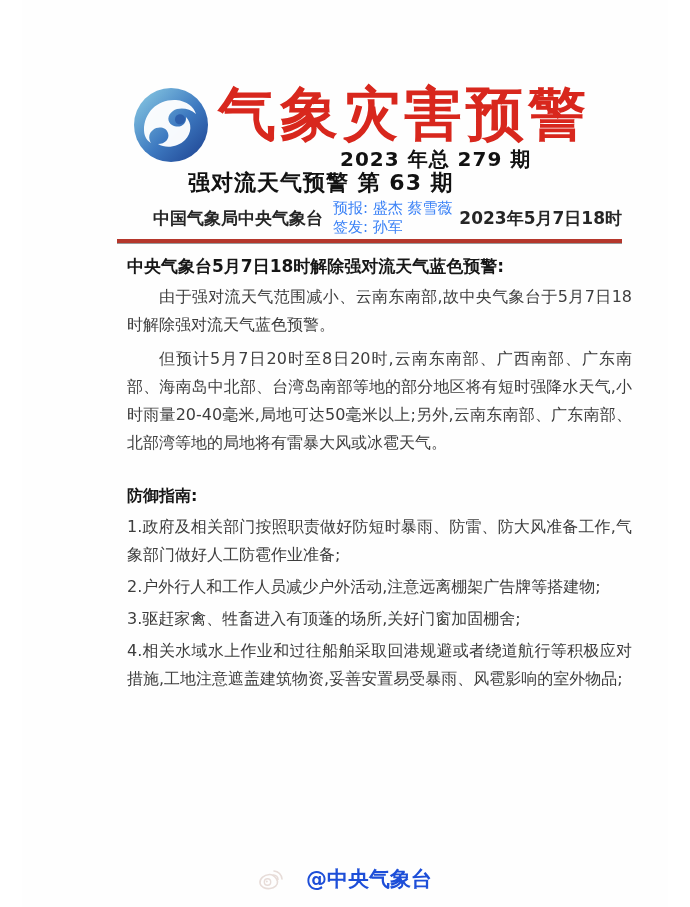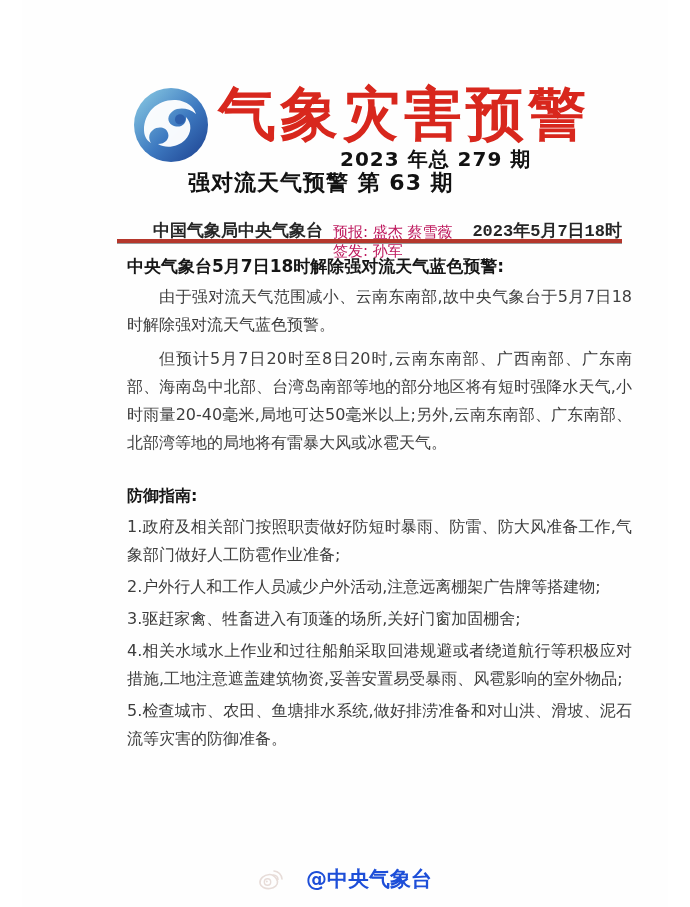--- a/index.html
+++ b/index.html
@@ -39,26 +39,25 @@
   }
   .info-row {
     position:absolute; left:95px; top:199px; width:505px;
     display:flex; align-items:center;
   }
   .agency {
     font-size:17px; font-weight:bold; color:#262626; white-space:nowrap;margin-left:36px;
   }
   .sign-block {
     margin-left:10px; flex:1;
-    font-size:15px; color:#be185d; line-height:19px;
+    font-size:15px; color:#3b82f6; line-height:19px;
     white-space:nowrap;
-    margin-top:24px;
   }
   .datetime {
-    font-size:17px; font-weight:bold; color:#262626; white-space:nowrap;font-family:Liberation Mono, monospace;
+    font-size:17px; font-weight:bold; color:#262626; white-space:nowrap;
   }
   .red-rule {
     position:absolute; left:95px; top:239px; width:505px; height:4px;
     background:#b5372c;
     border-bottom:1px solid #9a9a9a;
   }
   
   .body-text {
     position:absolute; left:105px; top:252px; width:505px;
     font-size:16px; color:#3d3d3d;
@@ -122,21 +121,20 @@
   <div class="body-text">
     <p class="headline">中央气象台5月7日18时解除强对流天气蓝色预警:</p>
     <p class="para">由于强对流天气范围减小、云南东南部,故中央气象台于5月7日18时解除强对流天气蓝色预警。</p>
     <p class="para">但预计5月7日20时至8日20时,云南东南部、广西南部、广东南部、海南岛中北部、台湾岛南部等地的部分地区将有短时强降水天气,小时雨量20-40毫米,局地可达50毫米以上;另外,云南东南部、广东南部、北部湾等地的局地将有雷暴大风或冰雹天气。</p>
 
     <p class="guide-title">防御指南:</p>
     <p class="guide-item">1.政府及相关部门按照职责做好防短时暴雨、防雷、防大风准备工作,气象部门做好人工防雹作业准备;</p>
     <p class="guide-item">2.户外行人和工作人员减少户外活动,注意远离棚架广告牌等搭建物;</p>
     <p class="guide-item">3.驱赶家禽、牲畜进入有顶蓬的场所,关好门窗加固棚舍;</p>
     <p class="guide-item">4.相关水域水上作业和过往船舶采取回港规避或者绕道航行等积极应对措施,工地注意遮盖建筑物资,妥善安置易受暴雨、风雹影响的室外物品;</p>
-    <p class="guide-item">5.检查城市、农田、鱼塘排水系统,做好排涝准备和对山洪、滑坡、泥石流等灾害的防御准备。</p>
   </div>
 
   <div class="watermark">
     <svg width="26" height="24" viewBox="0 0 26 24" fill="none">
       <path d="M11.5 7.5 C5.5 8 1.5 12 2 16 C2.5 20 7.5 22 12 21.5 C16.5 21 20 18 19.5 14.5 C19 11 15 7.2 11.5 7.5 Z" stroke="#e7dcd8" stroke-width="1.6"></path>
       <circle cx="9.5" cy="15" r="3.2" stroke="#e7dcd8" stroke-width="1.4"></circle>
       <circle cx="8.8" cy="14.5" r="1" fill="#e7dcd8"></circle>
       <path d="M16 4 a 8.5 8.5 0 0 1 8 8" stroke="#e7dcd8" stroke-width="1.6" stroke-linecap="round"></path>
       <path d="M15.5 8 a 4.5 4.5 0 0 1 4.5 4.5" stroke="#e7dcd8" stroke-width="1.6" stroke-linecap="round"></path>
     </svg>

